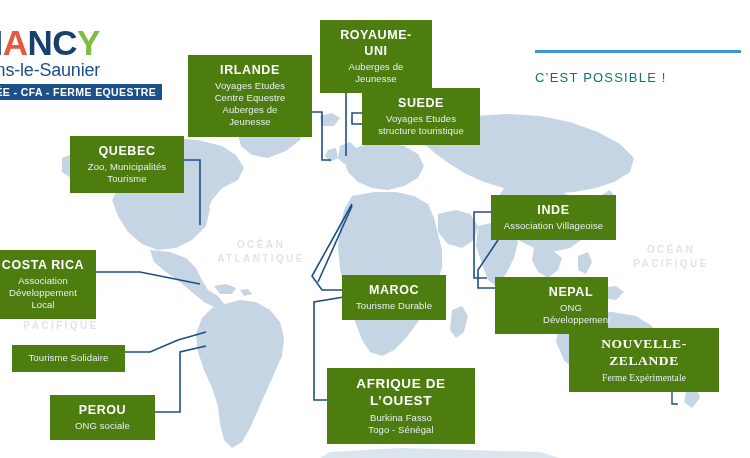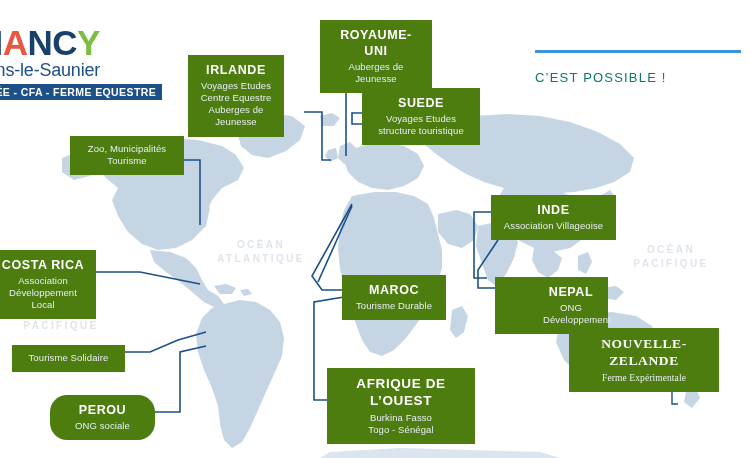--- a/index.html
+++ b/index.html
@@ -73,31 +73,31 @@
     font-size: 9.5px;
     font-weight: 400;
     letter-spacing: 0.1px;
     color: #e8eef6;
     white-space: pre-line;
   }
   .callout.big .c-title { font-size: 13.5px; }
 
   
   #callout-royaume-uni { left: 320px; top: 20px;  width: 112px; }
-  #callout-irlande     { left: 188px; top: 55px;  width: 96px; }
+  #callout-irlande     { left: 188px; top: 55px;  width: 124px; }
   #callout-suede       { left: 362px; top: 88px;  width: 118px; }
   #callout-quebec      { left: 70px;  top: 136px; width: 114px; }
   #callout-inde        { left: 491px; top: 195px; width: 125px; }
   #callout-costa-rica  { left: -10px; top: 250px; width: 106px; }
   #callout-nepal       { left: 495px; top: 277px; width: 113px; padding-left: 48px; }
   #callout-maroc       { left: 342px; top: 275px; width: 104px; }
   #callout-nouvelle-zelande { left: 569px; top: 328px; width: 150px; font-family: Liberation Serif, serif; }
   #callout-equateur    { left: 12px;  top: 345px; width: 113px; }
   #callout-afrique     { left: 327px; top: 368px; width: 148px; }
-  #callout-perou       { left: 50px;  top: 395px; width: 105px; border-radius: 17px; }
+  #callout-perou       { left: 50px;  top: 395px; width: 105px; }
 
   
   #logo {
     position: absolute;
     left: -26px; top: 24px;
     z-index: 8;
     width: 200px;
   }
   #logo-word {
     font-size: 35px;
@@ -302,20 +302,21 @@
 Jeunesse</span>
   </div>
 
   <div class="callout" id="callout-suede">
     <span class="c-title">SUEDE</span>
     <span class="c-sub">Voyages Etudes
 structure touristique</span>
   </div>
 
   <div class="callout" id="callout-quebec">
+    <span class="c-title">QUEBEC</span>
     <span class="c-sub">Zoo, Municipalités
 Tourisme</span>
   </div>
 
   <div class="callout" id="callout-inde">
     <span class="c-title">INDE</span>
     <span class="c-sub">Association Villageoise</span>
   </div>
 
   <div class="callout" id="callout-costa-rica">

